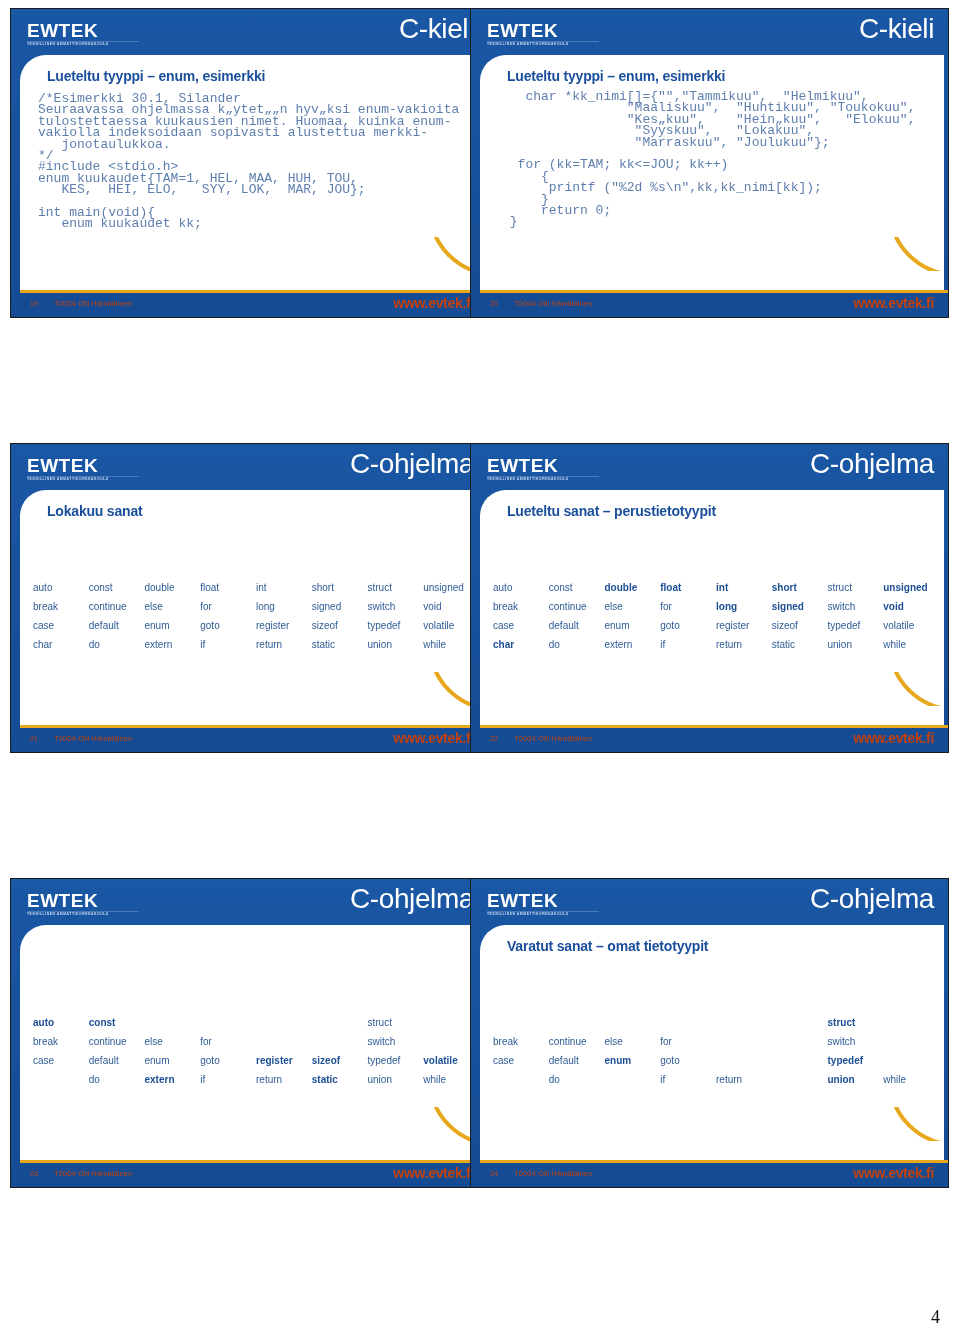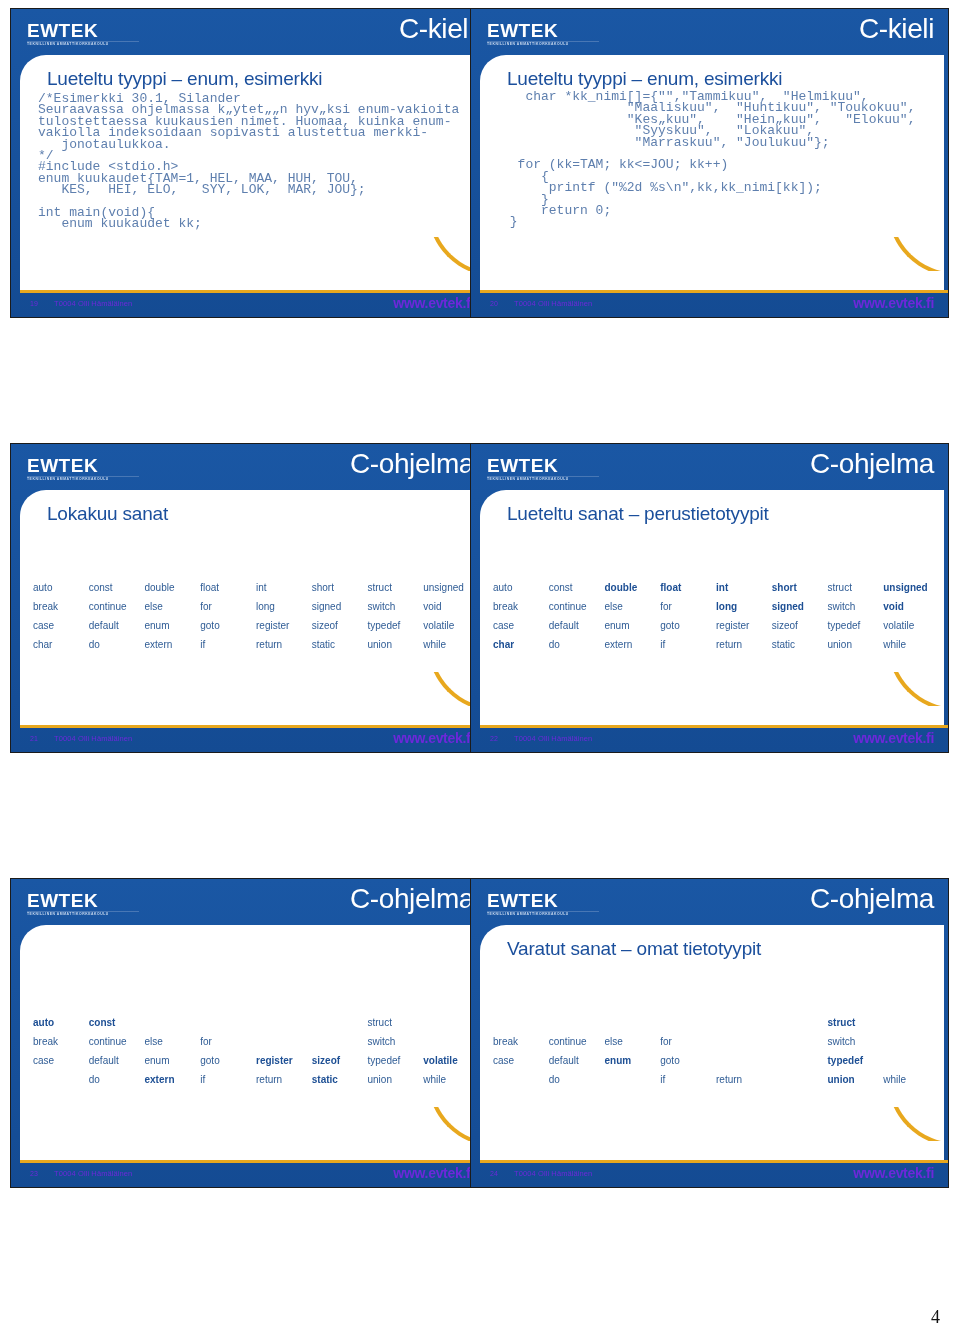--- a/index.html
+++ b/index.html
@@ -35,28 +35,28 @@
   .body{position:absolute;left:9px;top:46px;right:4px;bottom:26px;background:#ffffff;
         border-top-left-radius:26px;}
 
   
   .sweep{position:absolute;right:-1px;bottom:20px;width:60px;height:34px;overflow:hidden;}
   .sweep i{position:absolute;right:-34px;bottom:-6px;width:92px;height:72px;
            border-bottom-left-radius:70px;border-left:4px solid #e8a81e;border-bottom:4px solid #e8a81e;
            box-sizing:border-box;}
   .goldline{position:absolute;left:9px;right:0;bottom:24px;height:3px;background:#e8a81e;}
 
-  .footer{position:absolute;left:9px;right:4px;bottom:4px;height:18px;color:#6d28d9;margin-top:19px;}
+  .footer{position:absolute;left:9px;right:4px;bottom:4px;height:18px;color:#c2410c;margin-top:19px;}
   .f-num{position:absolute;left:10px;top:5px;font-size:7px;letter-spacing:.2px;}
   .f-who{position:absolute;left:34px;top:4px;font-size:7.5px;letter-spacing:.1px;}
   .f-url{position:absolute;right:10px;top:0px;font-size:14px;font-weight:700;letter-spacing:-.3px;}
 
   
-  .stitle{position:absolute;left:27px;top:13px;font-size:19px;color:#1b4f9c;
-          letter-spacing:-.2px;white-space:nowrap;}
+  .stitle{position:absolute;left:27px;top:13px;font-size:14px;color:#1b4f9c;
+          letter-spacing:-.2px;white-space:nowrap;font-weight:bold;}
   .stitle.ctr{left:0;width:100%;text-align:center;}
 
   
   .code{position:absolute;left:18px;top:38px;right:10px;
         font-family:"Liberation Mono","DejaVu Sans Mono",monospace;
         font-size:13px;line-height:11.4px;color:#5e7fae;white-space:pre;}
   .code.c2code{left:22px;top:36px;}
 
   
   .kwgrid{position:absolute;left:10px;top:92px;right:8px;

